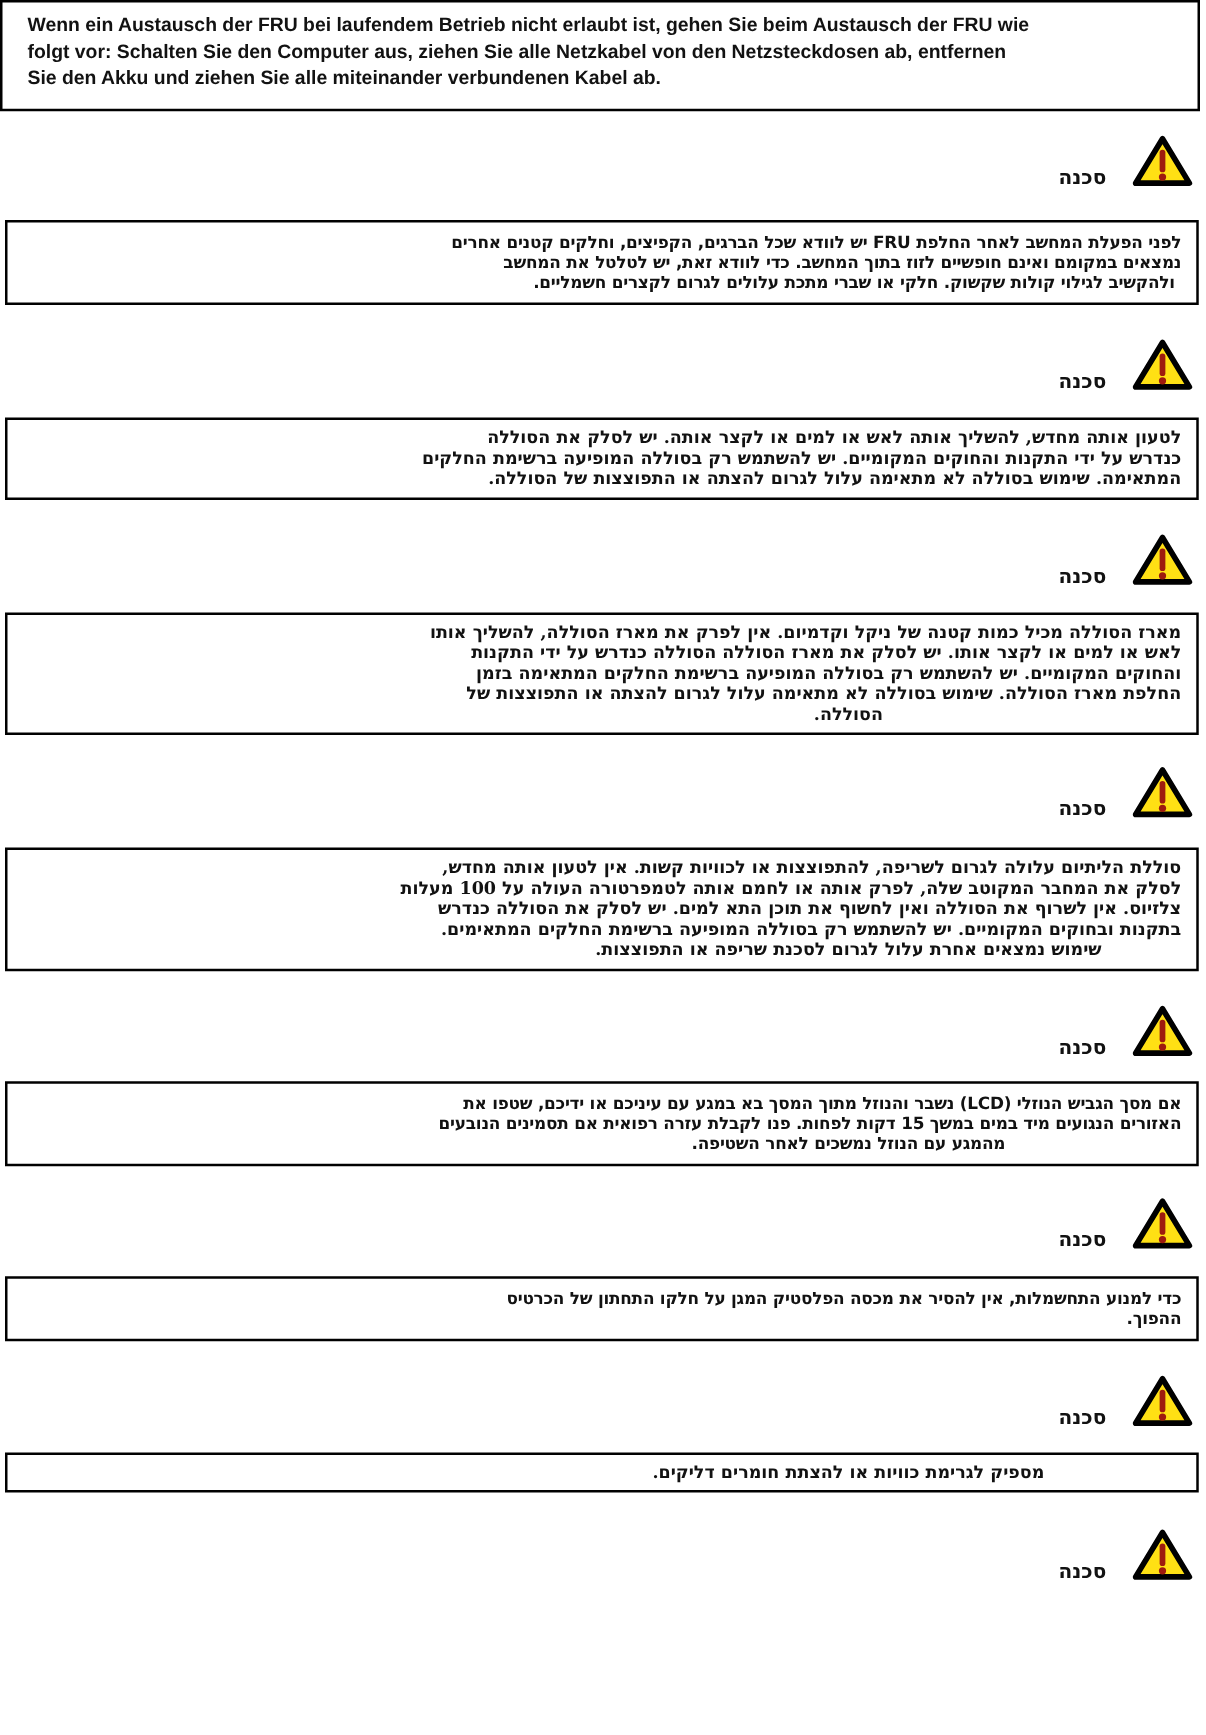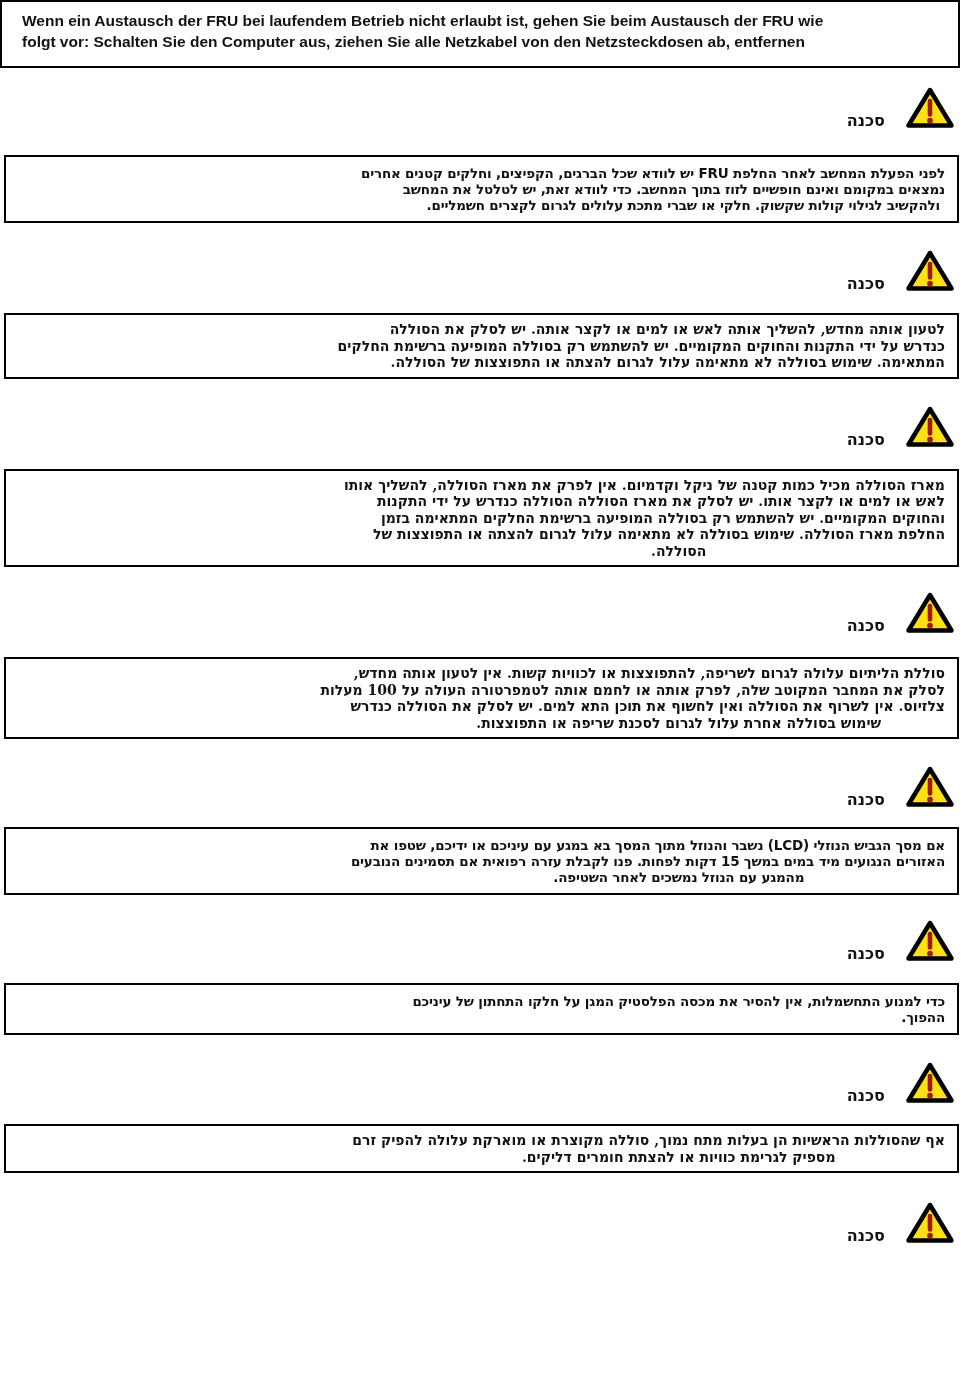--- a/index.html
+++ b/index.html
@@ -67,20 +67,21 @@
   #r7{margin-top:25px;}
   #b7{margin-top:19px;}
   #r8{margin-top:27px;}
 </style>
 </head>
 <body>
 
 <div class="german-box">
   <div class="german-line">Wenn ein Austausch der FRU bei laufendem Betrieb nicht erlaubt ist, gehen Sie beim Austausch der FRU wie</div>
   <div class="german-line">folgt vor: Schalten Sie den Computer aus, ziehen Sie alle Netzkabel von den Netzsteckdosen ab, entfernen</div>
+  <div class="german-line">Sie den Akku und ziehen Sie alle miteinander verbundenen Kabel ab.</div>
 </div>
 
 <div class="icon-row" id="r1">
   <span class="danger-label">סכנה</span>
   <svg class="tri-svg" width="50" height="44" viewBox="0 0 50 44">
     <path class="tri-body" d="M25 4 L46.5 39.5 L3.5 39.5 Z" fill="#ffe014" stroke="#000000" stroke-width="4.5" stroke-linejoin="round"></path>
     <path class="mark" d="M25 15 L25 28.5" stroke="#9e1b0e" stroke-width="4.6" stroke-linecap="round" fill="none"></path>
     <circle class="mark-dot" cx="25" cy="34.6" r="2.9" fill="#9e1b0e"></circle>
   </svg>
 </div>
@@ -136,21 +137,22 @@
     <path class="mark" d="M25 15 L25 28.5" stroke="#9e1b0e" stroke-width="4.6" stroke-linecap="round" fill="none"></path>
     <circle class="mark-dot" cx="25" cy="34.6" r="2.9" fill="#9e1b0e"></circle>
   </svg>
 </div>
 
 <div class="wbox box-serif" id="b4">
   <div class="txt center">
     <div class="wline" dir="rtl">סוללת הליתיום עלולה לגרום לשריפה, להתפוצצות או לכוויות קשות. אין לטעון אותה מחדש,</div>
     <div class="wline" dir="rtl">לסלק את המחבר המקוטב שלה, לפרק אותה או לחמם אותה לטמפרטורה העולה על 100 מעלות</div>
     <div class="wline" dir="rtl">צלזיוס. אין לשרוף את הסוללה ואין לחשוף את תוכן התא למים. יש לסלק את הסוללה כנדרש</div>
-    <div class="wline" dir="rtl">שימוש בסוללה אחרת עלול לגרום לסכנת שריפה או התפוצצות.</div>
+    <div class="wline" dir="rtl">בתקנות ובחוקים המקומיים. יש להשתמש רק בסוללה המופיעה ברשימת החלקים המתאימים.</div>
+    <div class="wline" dir="rtl">שימוש נמצאים אחרת עלול לגרום לסכנת שריפה או התפוצצות.</div>
   </div>
 </div>
 
 <div class="icon-row" id="r5">
   <span class="danger-label">סכנה</span>
   <svg class="tri-svg" width="50" height="44" viewBox="0 0 50 44">
     <path class="tri-body" d="M25 4 L46.5 39.5 L3.5 39.5 Z" fill="#ffe014" stroke="#000000" stroke-width="4.5" stroke-linejoin="round"></path>
     <path class="mark" d="M25 15 L25 28.5" stroke="#9e1b0e" stroke-width="4.6" stroke-linecap="round" fill="none"></path>
     <circle class="mark-dot" cx="25" cy="34.6" r="2.9" fill="#9e1b0e"></circle>
   </svg>
@@ -168,37 +170,36 @@
   <span class="danger-label">סכנה</span>
   <svg class="tri-svg" width="50" height="44" viewBox="0 0 50 44">
     <path class="tri-body" d="M25 4 L46.5 39.5 L3.5 39.5 Z" fill="#ffe014" stroke="#000000" stroke-width="4.5" stroke-linejoin="round"></path>
     <path class="mark" d="M25 15 L25 28.5" stroke="#9e1b0e" stroke-width="4.6" stroke-linecap="round" fill="none"></path>
     <circle class="mark-dot" cx="25" cy="34.6" r="2.9" fill="#9e1b0e"></circle>
   </svg>
 </div>
 
 <div class="wbox box-sans" id="b6">
   <div class="txt right">
-    <div class="wline" dir="rtl">כדי למנוע התחשמלות, אין להסיר את מכסה הפלסטיק המגן על חלקו התחתון של עיניכם</div>
+    <div class="wline" dir="rtl">כדי למנוע התחשמלות, אין להסיר את מכסה הפלסטיק המגן על חלקו התחתון של הכרטיס</div>
     <div class="wline" dir="rtl" style="padding-left:45px;">ההפוך.</div>
   </div>
 </div>
 
 <div class="icon-row" id="r7">
   <span class="danger-label">סכנה</span>
   <svg class="tri-svg" width="50" height="44" viewBox="0 0 50 44">
     <path class="tri-body" d="M25 4 L46.5 39.5 L3.5 39.5 Z" fill="#ffe014" stroke="#000000" stroke-width="4.5" stroke-linejoin="round"></path>
     <path class="mark" d="M25 15 L25 28.5" stroke="#9e1b0e" stroke-width="4.6" stroke-linecap="round" fill="none"></path>
     <circle class="mark-dot" cx="25" cy="34.6" r="2.9" fill="#9e1b0e"></circle>
   </svg>
 </div>
 
 <div class="wbox box-serif" id="b7">
   <div class="txt center">
-    <div class="wline" dir="rtl">אף שהסוללות הראשיות הן בעלות מתח נמוך, סוללה מקוצרת או מוארקת עלולה להפיק זרם</div>
     <div class="wline" dir="rtl">מספיק לגרימת כוויות או להצתת חומרים דליקים.</div>
   </div>
 </div>
 
 <div class="icon-row" id="r8">
   <span class="danger-label">סכנה</span>
   <svg class="tri-svg" width="50" height="44" viewBox="0 0 50 44">
     <path class="tri-body" d="M25 4 L46.5 39.5 L3.5 39.5 Z" fill="#ffe014" stroke="#000000" stroke-width="4.5" stroke-linejoin="round"></path>
     <path class="mark" d="M25 15 L25 28.5" stroke="#9e1b0e" stroke-width="4.6" stroke-linecap="round" fill="none"></path>
     <circle class="mark-dot" cx="25" cy="34.6" r="2.9" fill="#9e1b0e"></circle>

